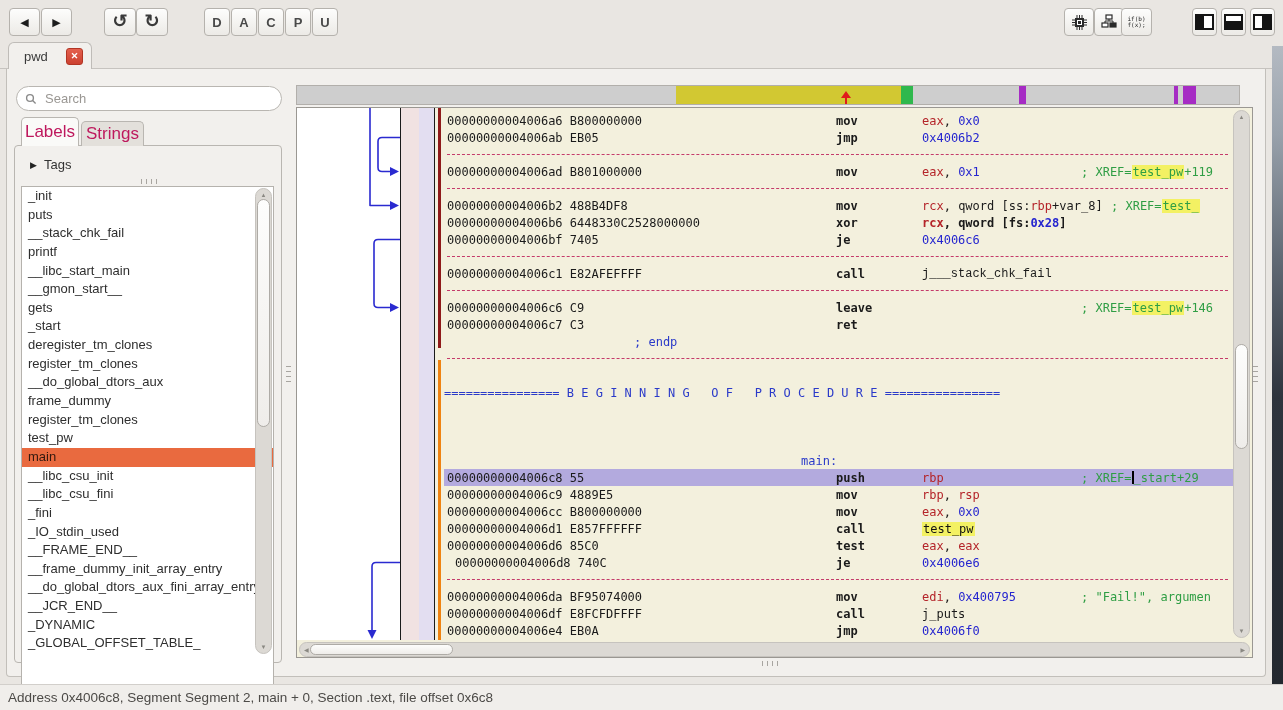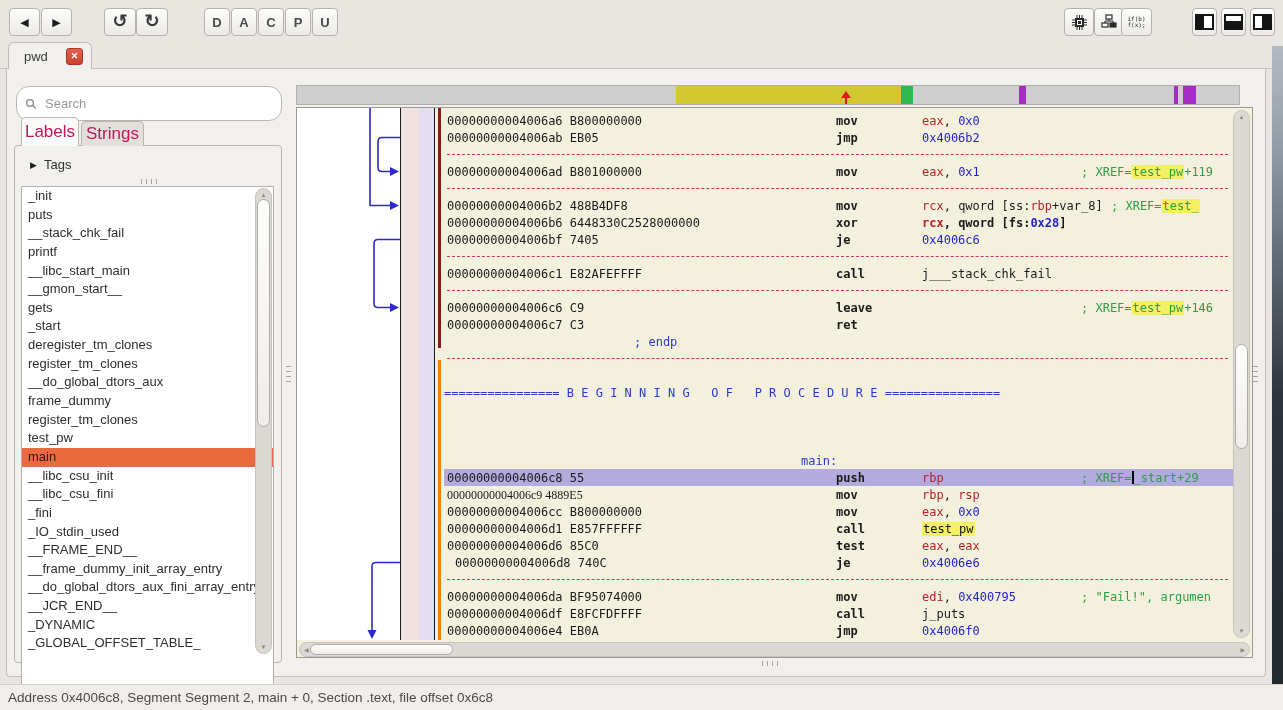--- a/index.html
+++ b/index.html
@@ -24,21 +24,21 @@
            border-radius:6px 6px 0 0;z-index:3;display:flex;align-items:center;padding:0 8px 0 15px;box-sizing:border-box}
   #doc-tab .ttl{font-size:13px;color:#3a3a3a;flex:1}
   #tab-close{width:15px;height:15px;border-radius:3px;background:linear-gradient(#e4604e,#cc4130);border:1px solid #b23524;
              color:#fff;font-size:9px;font-weight:bold;display:flex;align-items:center;justify-content:center;line-height:1}
 
   
   #frame{left:6px;top:69px;width:1260px;height:608px;background:#f2f0ed;border:1px solid #c2bfba;border-top:none;
          border-radius:0 0 4px 4px;box-sizing:border-box}
 
   
-  #search{left:16px;top:86px;width:266px;height:35px;border:1px solid #b9b6b1;border-radius:13px;background:#fff;
+  #search{left:16px;top:86px;width:266px;height:25px;border:1px solid #b9b6b1;border-radius:13px;background:#fff;
           box-sizing:border-box;display:flex;align-items:center;padding-left:8px}
   #search input{border:none;outline:none;font-size:13px;color:#444;width:210px;margin-left:6px;background:transparent;
                 font-family:"Liberation Sans",sans-serif}
   #search input::placeholder{color:#9a9793}
   .sb-tab{position:absolute;border:1px solid #b9b6b1;border-bottom:none;border-radius:5px 5px 0 0;font-size:17px;
           color:#be185d;display:flex;align-items:center;justify-content:center;box-sizing:border-box}
   #tab-labels{left:21px;top:117px;width:58px;height:29px;background:#fafaf8;z-index:2}
   #tab-strings{left:81px;top:121px;width:63px;height:25px;background:#e3e0db;z-index:1}
   #tags-frame{left:14px;top:145px;width:268px;height:518px;border:1px solid #b9b6b1;border-radius:4px;box-sizing:border-box}
   #tags-row{left:30px;top:157px;font-size:13px;color:#333;display:flex;align-items:center;gap:7px}
@@ -288,34 +288,34 @@
   <div id="drows">
       <div class="drow"><span class="dspan " style="left: 3px;">00000000004006a6 B800000000</span><span class="dspan dmnem" style="left: 392px;">mov</span><span class="dspan " style="left: 478px;"><span class="sg-reg">eax</span><span class="sg-p">, </span><span class="sg-imm">0x0</span></span></div>
       <div class="drow"><span class="dspan " style="left: 3px;">00000000004006ab EB05</span><span class="dspan dmnem" style="left: 392px;">jmp</span><span class="dspan " style="left: 478px;"><span class="sg-imm">0x4006b2</span></span></div>
       <div class="drow"><div class="dsep"></div></div>
       <div class="drow"><span class="dspan " style="left: 3px;">00000000004006ad B801000000</span><span class="dspan dmnem" style="left: 392px;">mov</span><span class="dspan " style="left: 478px;"><span class="sg-reg">eax</span><span class="sg-p">, </span><span class="sg-imm">0x1</span></span><span class="dspan " style="left: 637px;"><span class="sg-cmt">; XREF=</span><span class="sg-hlc">test_pw</span><span class="sg-cmt">+119</span></span></div>
       <div class="drow"><div class="dsep"></div></div>
       <div class="drow"><span class="dspan " style="left: 3px;">00000000004006b2 488B4DF8</span><span class="dspan dmnem" style="left: 392px;">mov</span><span class="dspan " style="left: 478px;"><span class="sg-reg">rcx</span><span class="sg-p">, qword [ss:</span><span class="sg-reg">rbp</span><span class="sg-p">+var_8]</span></span><span class="dspan " style="left: 667px;"><span class="sg-cmt">; XREF=</span><span class="sg-hlc">test_</span></span></div>
       <div class="drow"><span class="dspan " style="left: 3px;">00000000004006b6 6448330C2528000000</span><span class="dspan dmnem" style="left: 392px;">xor</span><span class="dspan " style="left: 478px; font-weight: bold;"><span class="sg-reg">rcx</span><span class="sg-p">, qword [fs:</span><span class="sg-imm">0x28</span><span class="sg-p">]</span></span></div>
       <div class="drow"><span class="dspan " style="left: 3px;">00000000004006bf 7405</span><span class="dspan dmnem" style="left: 392px;">je</span><span class="dspan " style="left: 478px;"><span class="sg-imm">0x4006c6</span></span></div>
       <div class="drow"><div class="dsep"></div></div>
-      <div class="drow"><span class="dspan " style="left: 3px;">00000000004006c1 E82AFEFFFF</span><span class="dspan dmnem" style="left: 392px;">call</span><span class="dspan " style="left: 478px;"><span class="sg-p">j___stack_chk_fail</span></span></div>
+      <div class="drow"><span class="dspan " style="left: 3px;">00000000004006c1 E82AFEFFFF</span><span class="dspan dmnem" style="left: 392px;">call</span><span class="dspan " style="left: 478px; font-family: Liberation Mono, monospace;"><span class="sg-p">j___stack_chk_fail</span></span></div>
       <div class="drow"><div class="dsep"></div></div>
       <div class="drow"><span class="dspan " style="left: 3px;">00000000004006c6 C9</span><span class="dspan dmnem" style="left: 392px;">leave</span><span class="dspan " style="left: 637px;"><span class="sg-cmt">; XREF=</span><span class="sg-hlc">test_pw</span><span class="sg-cmt">+146</span></span></div>
       <div class="drow"><span class="dspan " style="left: 3px;">00000000004006c7 C3</span><span class="dspan dmnem" style="left: 392px;">ret</span></div>
       <div class="drow"><span class="dspan dblue" style="left: 190px;">; endp</span></div>
       <div class="drow"><div class="dsep"></div></div>
       <div class="drow"></div>
       <div class="drow"><span class="dspan dblue" style="left: 0px;">================ B E G I N N I N G   O F   P R O C E D U R E ================</span></div>
       <div class="drow"></div>
       <div class="drow"></div>
       <div class="drow"></div>
       <div class="drow"><span class="dspan dblue" style="left: 357px;">main:</span></div>
       <div class="drow sel"><span class="dspan " style="left: 3px;">00000000004006c8 55</span><span class="dspan dmnem" style="left: 392px;">push</span><span class="dspan " style="left: 478px;"><span class="sg-reg">rbp</span></span><span class="dspan " style="left: 637px;"><span class="sg-cmt">; XREF=</span><span class="dcaret"></span><span class="sg-cmt">_start+29</span></span></div>
-      <div class="drow"><span class="dspan " style="left: 3px; font-family: Liberation Serif, serif;">00000000004006c9 4889E5</span><span class="dspan dmnem" style="left: 392px;">mov</span><span class="dspan " style="left: 478px;"><span class="sg-reg">rbp</span><span class="sg-p">, </span><span class="sg-reg">rsp</span></span></div>
+      <div class="drow"><span class="dspan " style="left: 3px;">00000000004006c9 4889E5</span><span class="dspan dmnem" style="left: 392px;">mov</span><span class="dspan " style="left: 478px;"><span class="sg-reg">rbp</span><span class="sg-p">, </span><span class="sg-reg">rsp</span></span></div>
       <div class="drow"><span class="dspan " style="left: 3px;">00000000004006cc B800000000</span><span class="dspan dmnem" style="left: 392px;">mov</span><span class="dspan " style="left: 478px;"><span class="sg-reg">eax</span><span class="sg-p">, </span><span class="sg-imm">0x0</span></span></div>
       <div class="drow"><span class="dspan " style="left: 3px;">00000000004006d1 E857FFFFFF</span><span class="dspan dmnem" style="left: 392px;">call</span><span class="dspan " style="left: 478px;"><span class="sg-hl">test_pw</span></span></div>
       <div class="drow"><span class="dspan " style="left: 3px;">00000000004006d6 85C0</span><span class="dspan dmnem" style="left: 392px;">test</span><span class="dspan " style="left: 478px;"><span class="sg-reg">eax</span><span class="sg-p">, </span><span class="sg-reg">eax</span></span></div>
       <div class="drow"><span class="dspan " style="left: 3px; margin-left: 8px;">00000000004006d8 740C</span><span class="dspan dmnem" style="left: 392px;">je</span><span class="dspan " style="left: 478px;"><span class="sg-imm">0x4006e6</span></span></div>
       <div class="drow"><div class="dsep"></div></div>
       <div class="drow"><span class="dspan " style="left: 3px;">00000000004006da BF95074000</span><span class="dspan dmnem" style="left: 392px;">mov</span><span class="dspan " style="left: 478px;"><span class="sg-reg">edi</span><span class="sg-p">, </span><span class="sg-imm">0x400795</span></span><span class="dspan " style="left: 637px;"><span class="sg-cmt">; "Fail!", argumen</span></span></div>
       <div class="drow"><span class="dspan " style="left: 3px;">00000000004006df E8FCFDFFFF</span><span class="dspan dmnem" style="left: 392px;">call</span><span class="dspan " style="left: 478px;"><span class="sg-p">j_puts</span></span></div>
       <div class="drow"><span class="dspan " style="left: 3px;">00000000004006e4 EB0A</span><span class="dspan dmnem" style="left: 392px;">jmp</span><span class="dspan " style="left: 478px;"><span class="sg-imm">0x4006f0</span></span></div>
     </div>
 

